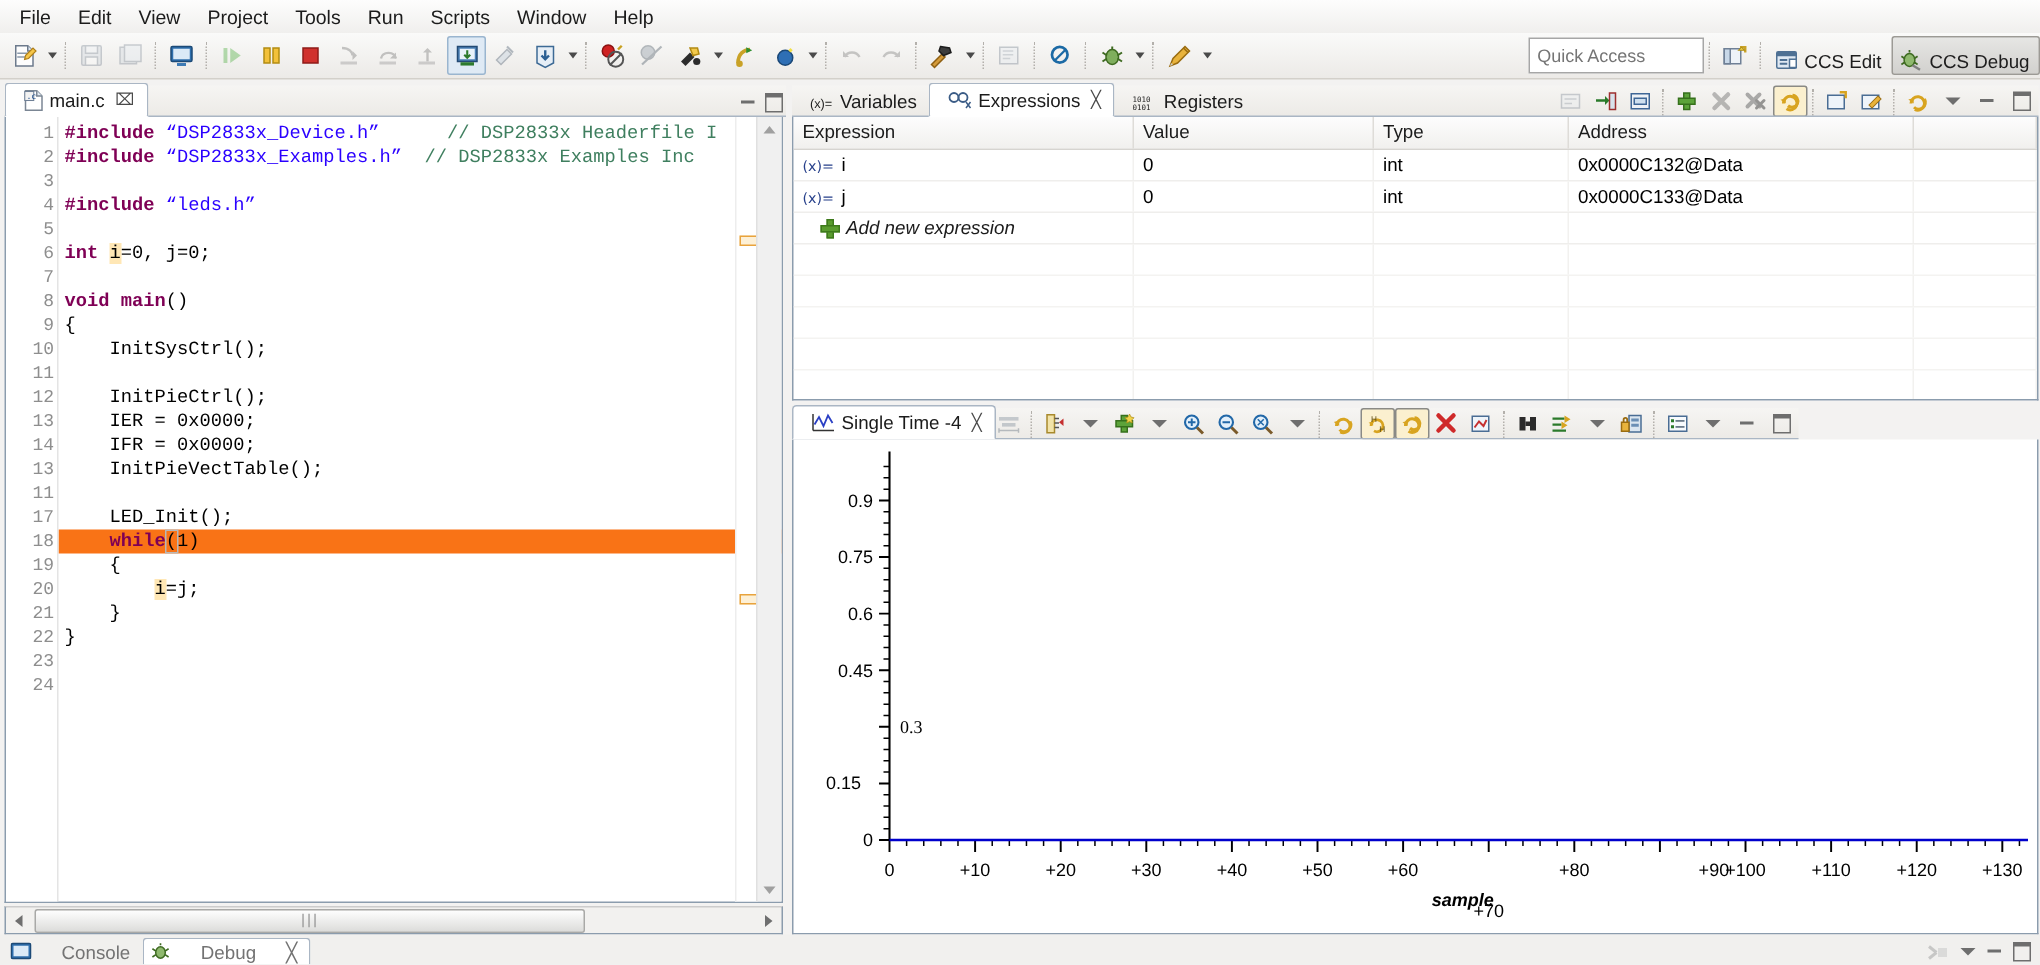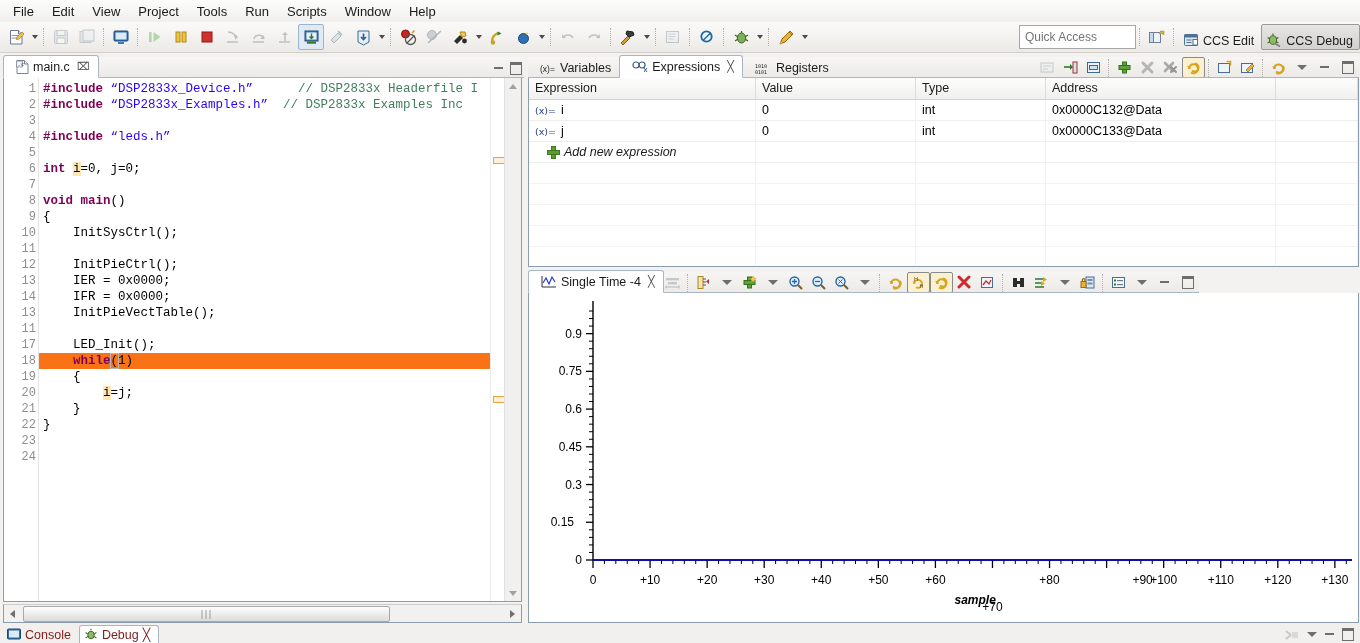--- a/index.html
+++ b/index.html
@@ -130,21 +130,21 @@
   .plot{position:absolute;left:0;top:0;right:0;bottom:0;}
   .ylab{position:absolute;right:0;transform:translateY(-50%);font-size:12px;color:#000;
         font-family:"Liberation Sans",sans-serif;}
   .xlab{position:absolute;top:0;transform:translateX(-50%);font-size:12px;color:#000;}
   .axis-title{position:absolute;font-style:italic;font-weight:bold;font-size:12px;color:#000;}
 
   
   .bottom{position:absolute;left:0;bottom:0;width:1360px;height:20px;
           background:#f1f0ee;}
   .bottom .strip{position:absolute;left:3px;bottom:0;height:18px;display:flex;align-items:flex-end;}
-  .btab{height:17px;display:flex;align-items:center;gap:4px;padding:0 8px 0 4px;font-size:12.5px;color:#7f1d1d;}
+  .btab{height:17px;display:flex;align-items:center;gap:20px;padding:0 8px 0 4px;font-size:12.5px;color:#737373;}
   .btab.sel{background:#fff;border:1px solid #aab6c4;border-bottom:none;border-radius:3px 3px 0 0;}
   .bctl{position:absolute;right:6px;bottom:2px;display:flex;align-items:center;gap:8px;}
 
   svg{display:block;}
 </style>
 </head>
 <body>
 
 <div class="app">
 
@@ -823,21 +823,21 @@
             <div class="vt">
                 <span class="ctl-max"></span>
               </div>
           </div>
         </div>
 
         <div class="graphbox">
           <div class="plot" id="plot">
               <div class="ylab" style="top: 267px; right: 776px;">0</div>
               <div class="ylab" style="top: 229.273px; right: 784px;">0.15</div>
-              <div class="ylab" style="top: 191.545px; right: 776px;">0.3</div>
+              <div class="ylab" style="top: 191.545px; right: 743px; font-family: Liberation Serif, serif;">0.3</div>
               <div class="ylab" style="top: 153.818px; right: 776px;">0.45</div>
               <div class="ylab" style="top: 116.091px; right: 776px;">0.6</div>
               <div class="ylab" style="top: 78.3636px; right: 776px;">0.75</div>
               <div class="ylab" style="top: 40.6364px; right: 776px;">0.9</div>
               <div class="xlab" style="left: 64px; top: 280px;">0</div>
               <div class="xlab" style="left: 121.068px; top: 280px;">+10</div>
               <div class="xlab" style="left: 178.135px; top: 280px;">+20</div>
               <div class="xlab" style="left: 235.203px; top: 280px;">+30</div>
               <div class="xlab" style="left: 292.271px; top: 280px;">+40</div>
               <div class="xlab" style="left: 349.338px; top: 280px;">+50</div>

